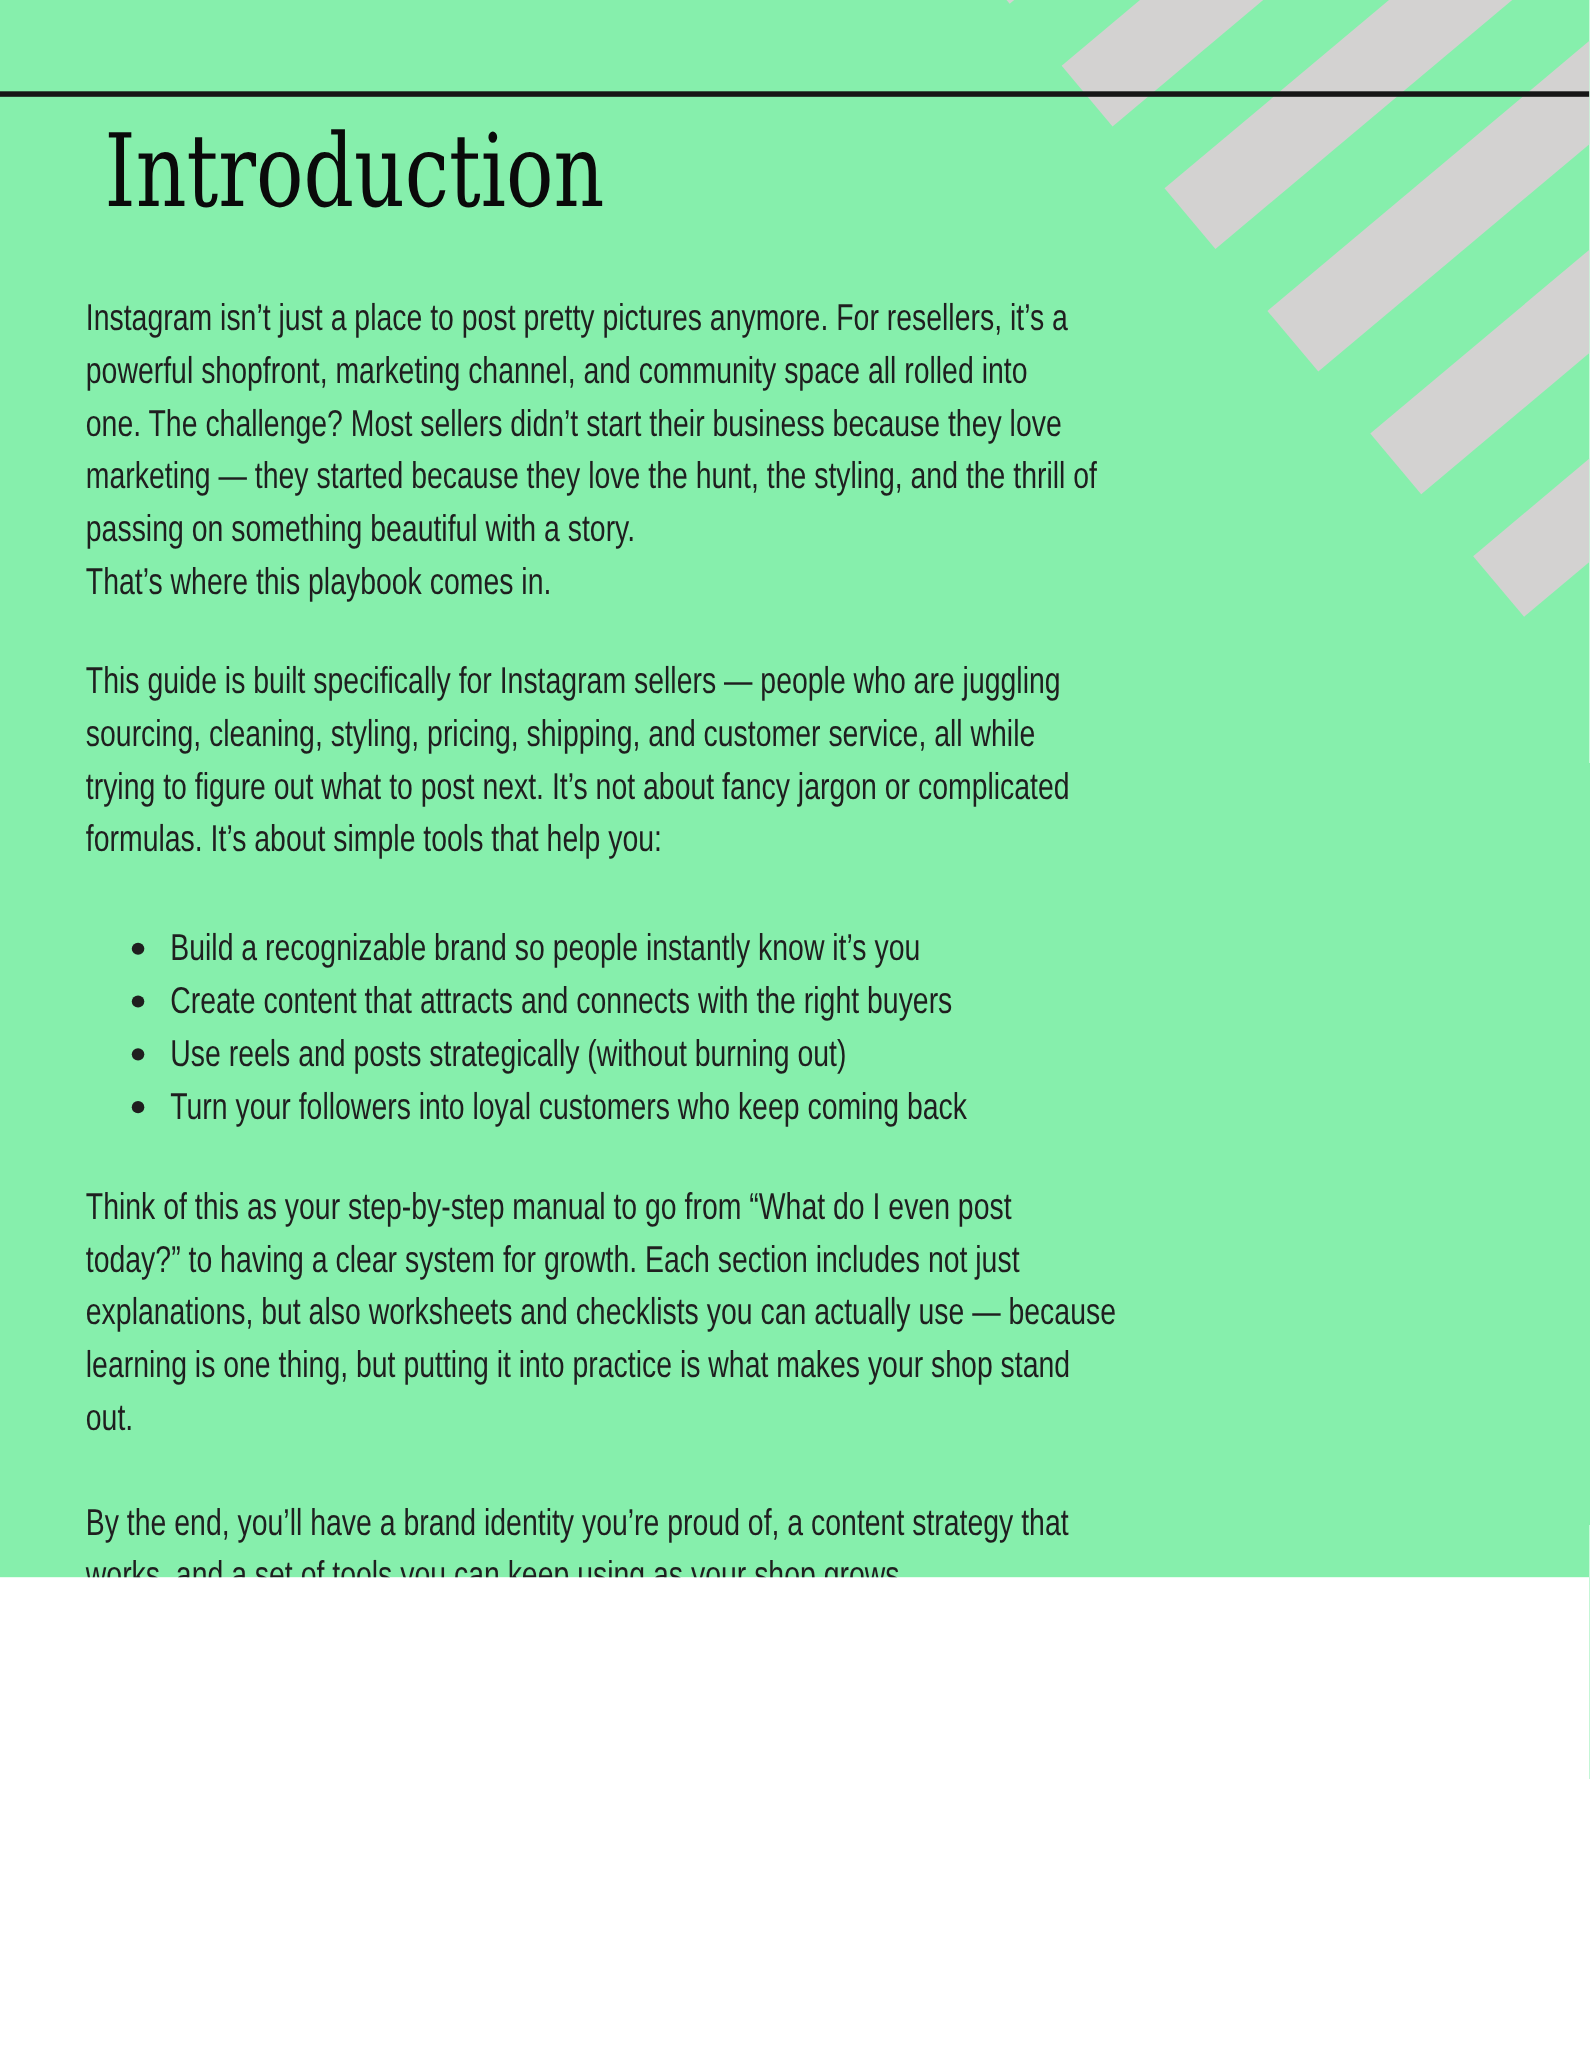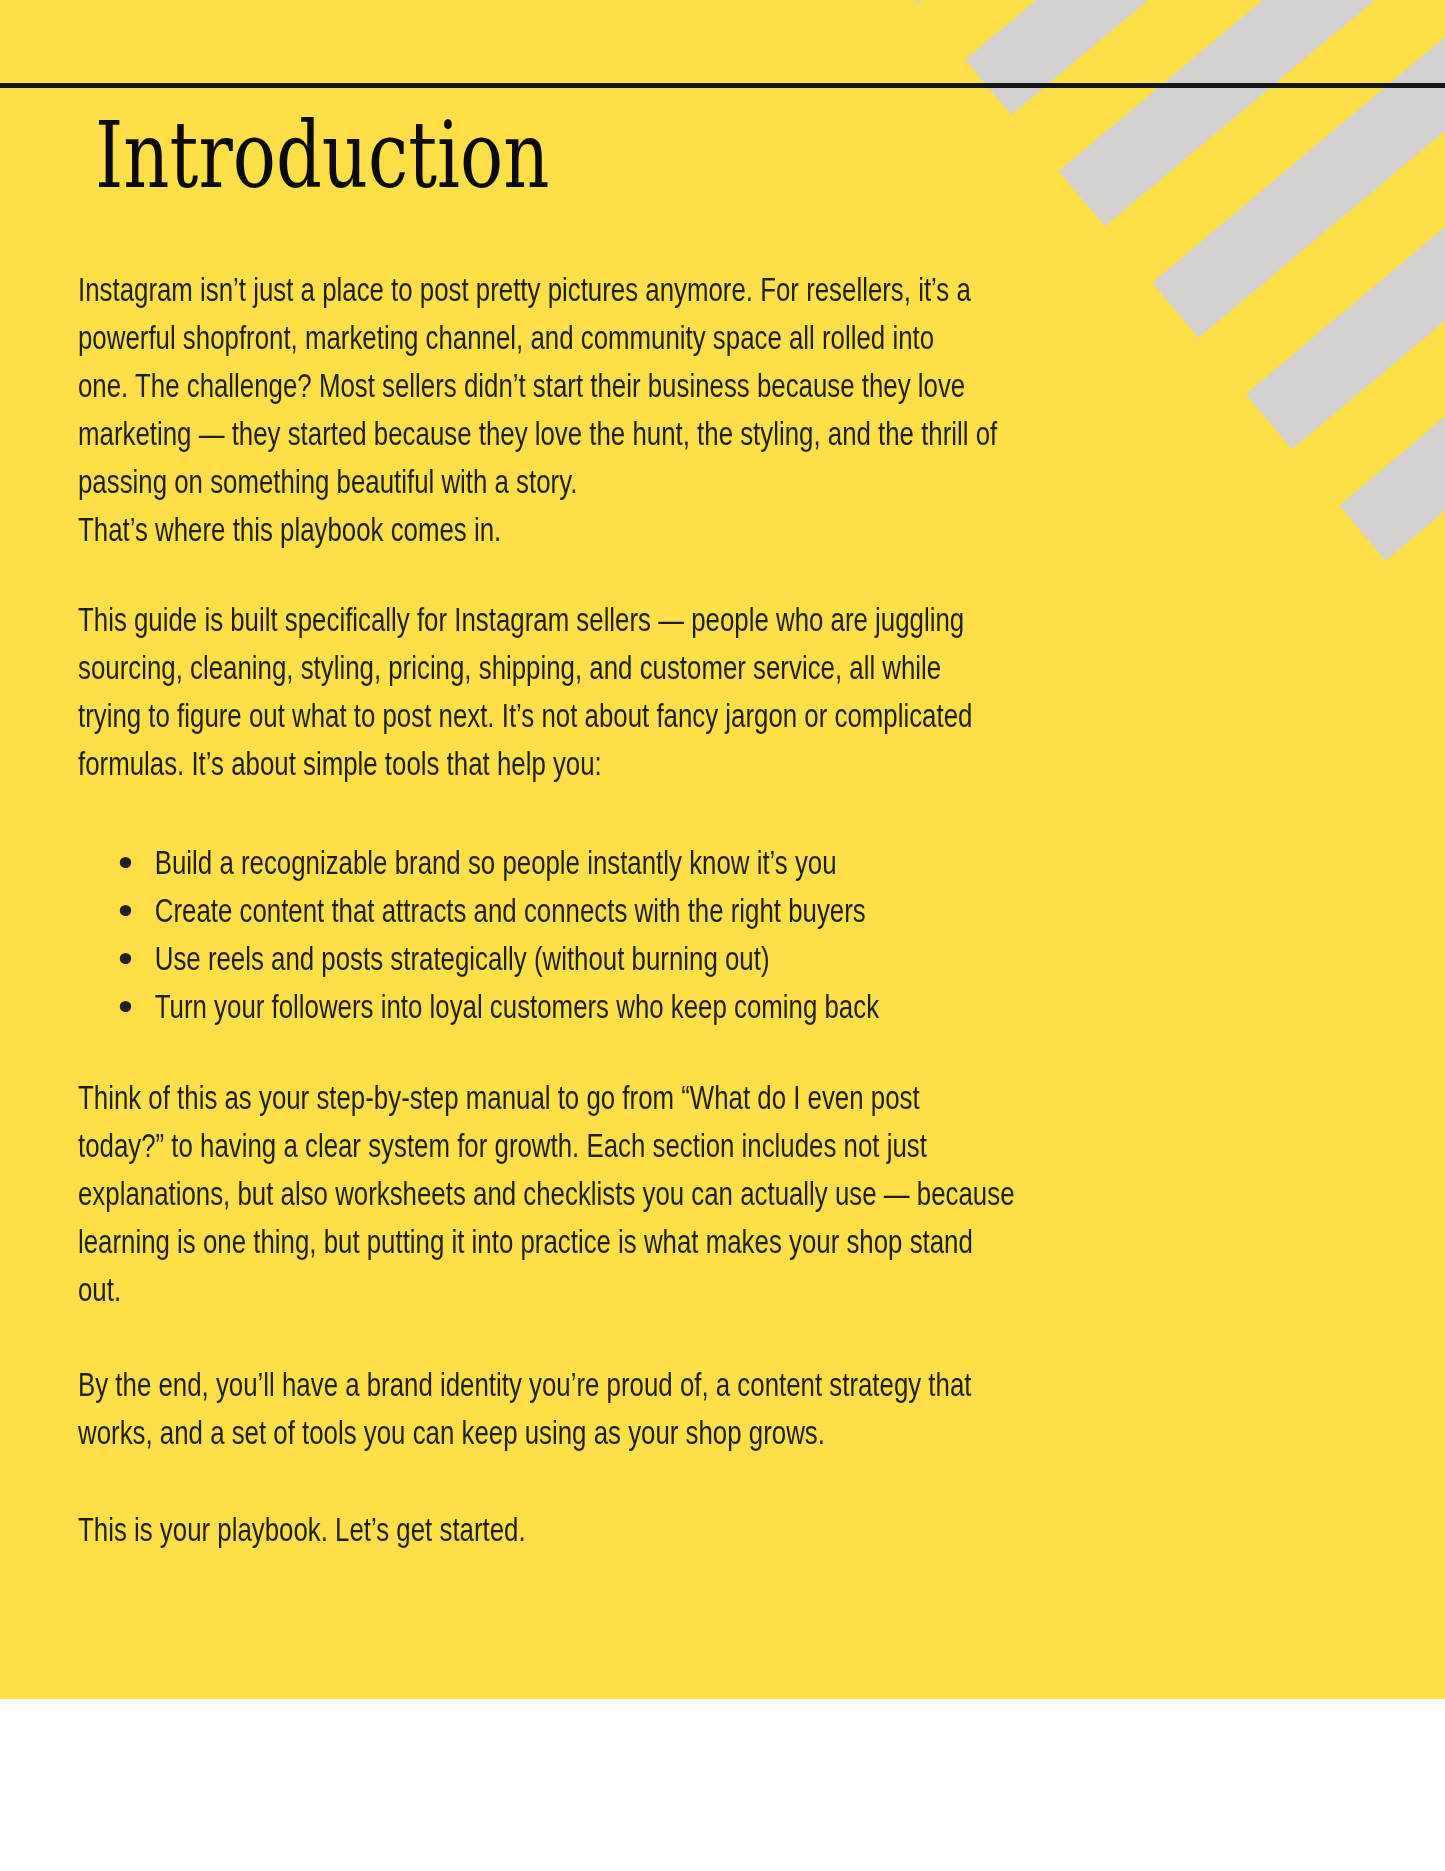--- a/index.html
+++ b/index.html
@@ -3,22 +3,22 @@
 <meta charset="utf-8">
 <style>
   html, body {
     margin: 0;
     padding: 0;
     background: #ffffff;
   }
   .page {
     position: relative;
     width: 1445px;
-    height: 1699px;
-    background: #fde047;
+    height: 1434px;
+    background: #86efac;
     overflow: hidden;
     font-family: "Liberation Sans", sans-serif;
   }
   .stripes-svg {
     position: absolute;
     top: 0;
     left: 0;
     pointer-events: none;
   }
   .rule {

